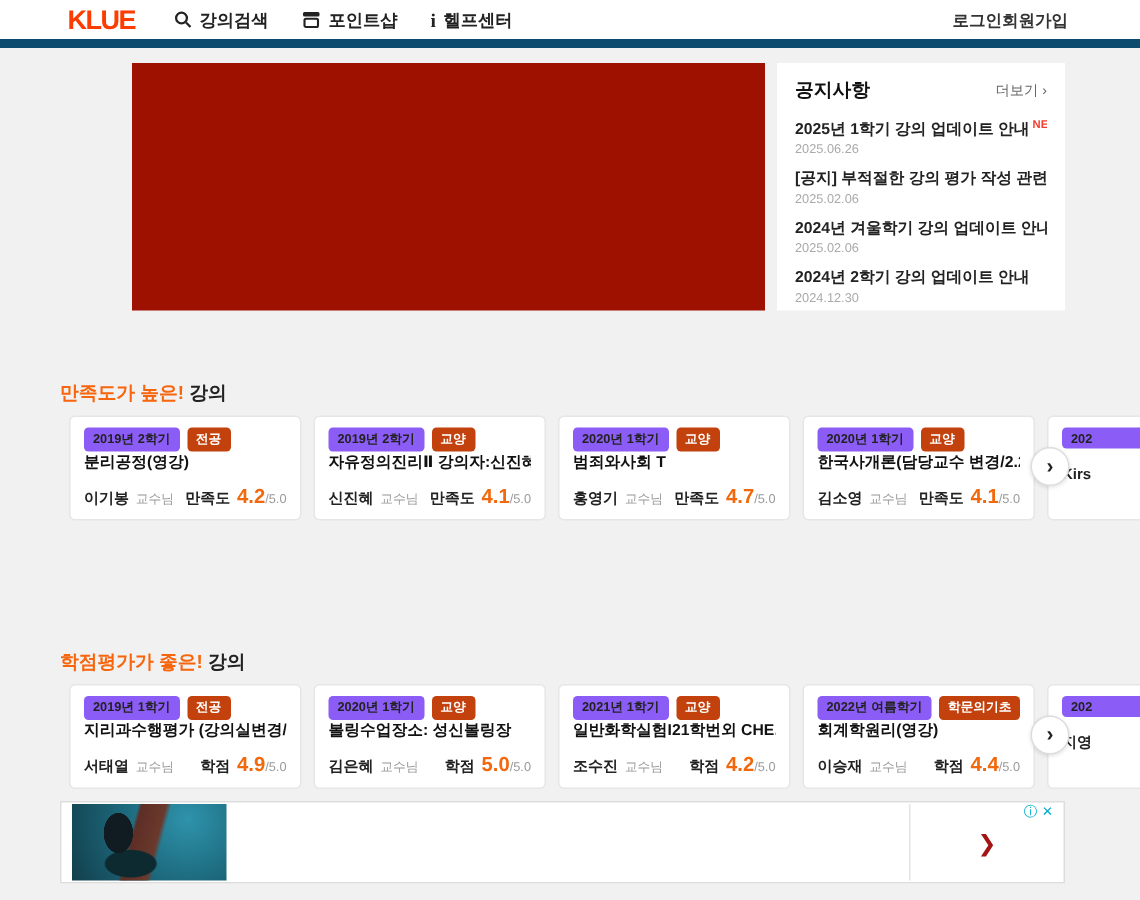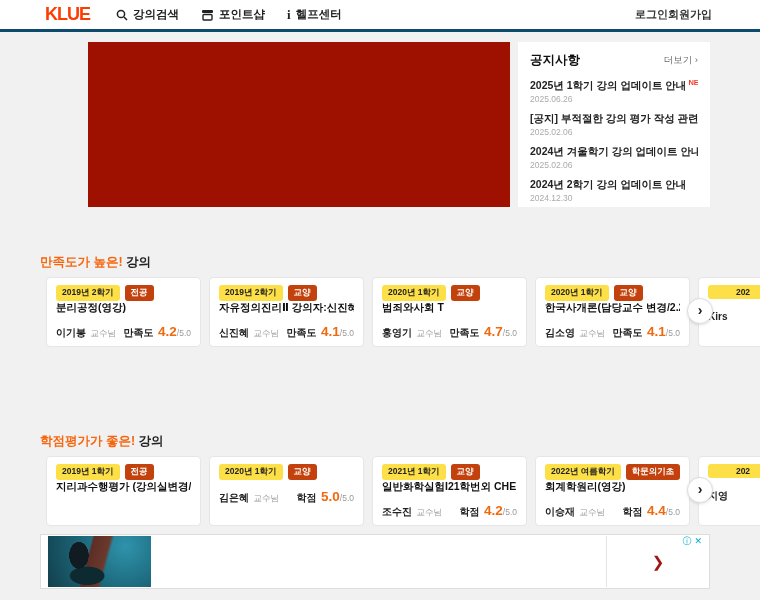--- a/index.html
+++ b/index.html
@@ -1,18 +1,18 @@
 <!DOCTYPE html>
 <html><head>
 <meta charset="utf-8">
 <style>
   html,body{margin:0;padding:0;width:760px;height:600px;overflow:hidden;
     background:#f1f1f2;font-family:"Liberation Sans","DejaVu Sans",sans-serif;}
   
-  .topbar{height:32px;background:#fff;border-bottom:3px solid #0c4a6e;
+  .topbar{height:32px;background:#fff;border-bottom:6px solid #0c4a6e;
     display:flex;align-items:center;padding:0 48px 0 45px;box-sizing:border-box;text-align:center;}
   .logo{font-size:18px;font-weight:900;color:#fc3c00;letter-spacing:-1px;margin-right:26px;cursor:pointer;}
   .nav{display:flex;align-items:center;gap:22px;}
   .nav-item{display:flex;align-items:center;gap:5px;font-size:11.5px;font-weight:bold;color:#222;cursor:pointer;}
   .nav-item svg{display:block;}
   .info-glyph{font-family:"Liberation Serif",serif;font-weight:bold;font-size:13px;line-height:1;color:#222;}
   .spacer{flex:1;}
   .auth{display:flex;gap:0;font-size:11px;font-weight:bold;color:#333;}
   .auth span{cursor:pointer;}
   
@@ -31,21 +31,21 @@
   
   .sec{position:relative;}
   .sec-h{font-size:12.5px;font-weight:bold;color:#222;margin:0 0 6px 0;}
   .sec-h .accent{color:#f7660d;}
   .sec-h.red .accent{color:#f54545;}
   .card-row{display:flex;gap:8px;padding-left:6px;}
   .card{flex:0 0 155px;width:155px;height:70px;background:#fff;border:1px solid #e6e6e6;
     border-radius:4px;box-sizing:border-box;padding:7px 9px;cursor:pointer;}
   .badges{display:flex;gap:5px;align-items:center;}
   .badge{font-size:8.5px;font-weight:bold;padding:2px 6px;border-radius:3px;white-space:nowrap;}
-  .badge.gray{background:#fde047;color:#222;text-align:center;}
+  .badge.gray{background:#8b5cf6;color:#222;}
   .badge.orange{background:#c2410c;color:#fff;}
   .badge.wide{min-width:58px;}
   .card-title{font-size:10.5px;font-weight:bold;color:#111;margin-top:0;
     white-space:nowrap;overflow:hidden;}
   .card-bottom{display:flex;justify-content:space-between;align-items:baseline;margin-top:7px;}
   .prof-name{font-size:10px;font-weight:bold;color:#222;}
   .prof-suffix{font-size:8.5px;color:#999;}
   .score-label{font-size:10px;font-weight:bold;color:#222;}
   .score-num{font-size:13.5px;font-weight:bold;color:#f2690d;}
   .score-max{font-size:8.5px;color:#999;}
@@ -207,27 +207,32 @@
   <div class="sec sec2">
     <h2 class="sec-h"><span class="accent">학점평가가 좋은!</span><span> 강의</span></h2>
     <div class="card-row">
 
       <div class="card">
         <div class="badges">
           <span class="badge gray">2019년 1학기</span>
           <span class="badge orange">전공</span>
         </div>
         <div class="card-title">지리과수행평가 (강의실변경/3...</div>
+        <div class="card-bottom">
+          <div><span class="prof-name">서태열</span> <span class="prof-suffix">교수님</span></div>
+          <div><span class="score-label">학점</span> <span class="score-num">4.9</span><span class="score-max">/5.0</span></div>
+        </div>
       </div>
 
       <div class="card">
         <div class="badges">
           <span class="badge gray">2020년 1학기</span>
           <span class="badge orange">교양</span>
         </div>
+        <div class="card-title">볼링수업장소: 성신볼링장</div>
         <div class="card-bottom">
           <div><span class="prof-name">김은혜</span> <span class="prof-suffix">교수님</span></div>
           <div><span class="score-label">학점</span> <span class="score-num">5.0</span><span class="score-max">/5.0</span></div>
         </div>
       </div>
 
       <div class="card">
         <div class="badges">
           <span class="badge gray">2021년 1학기</span>
           <span class="badge orange">교양</span>

